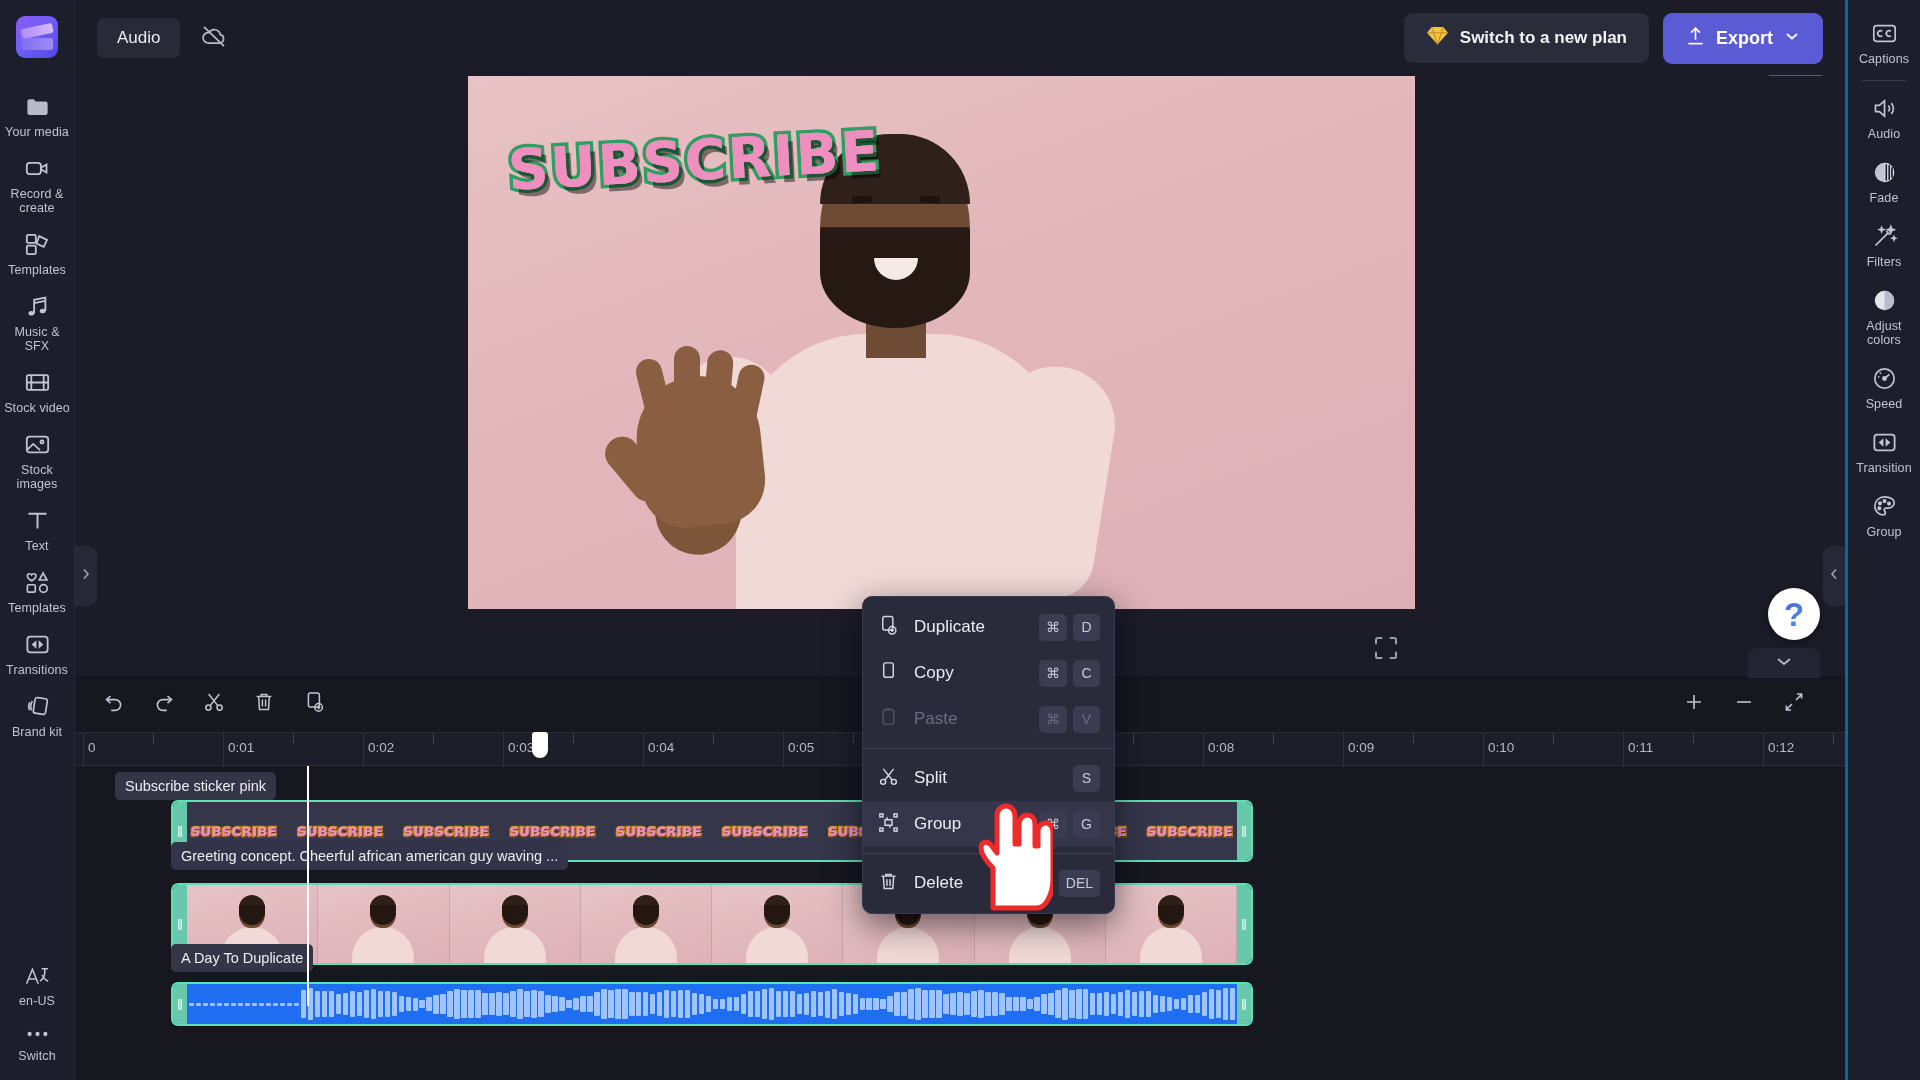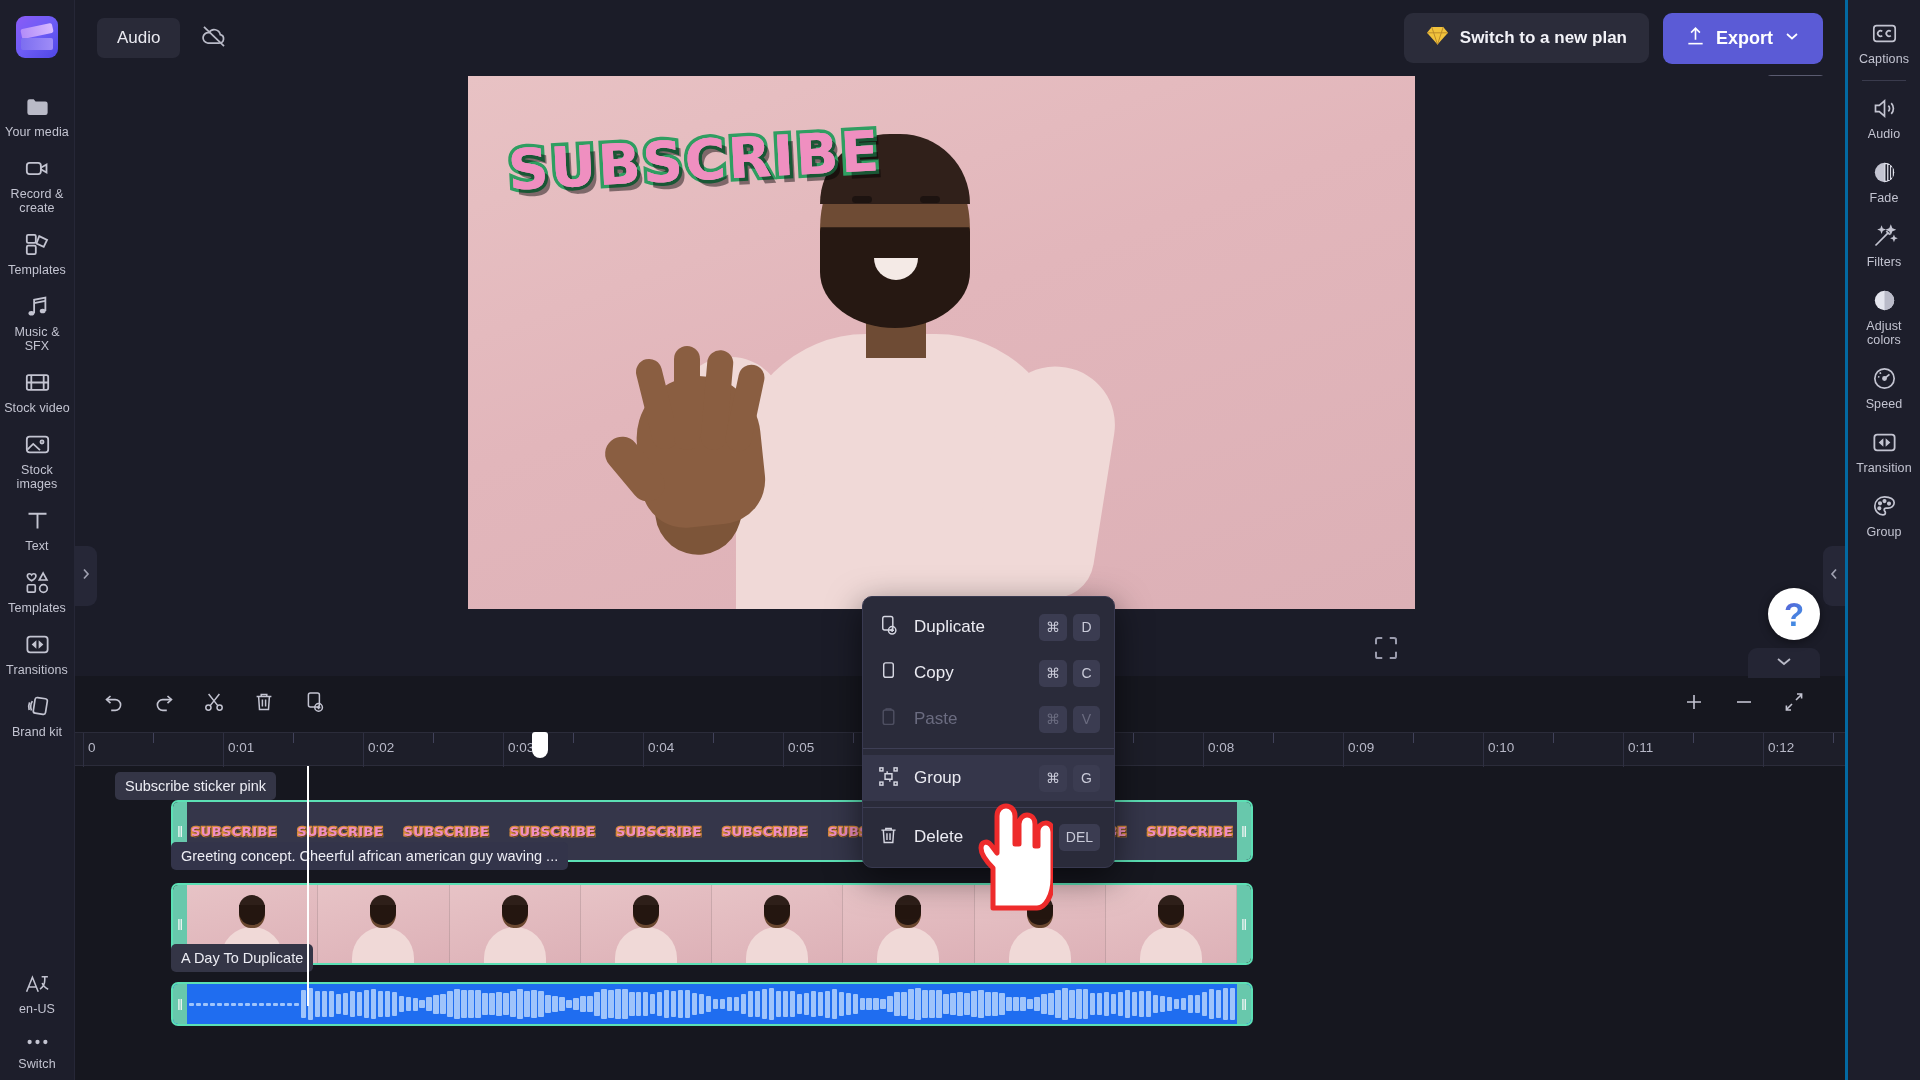--- a/index.html
+++ b/index.html
@@ -37,21 +37,21 @@
   .rail-item {
     width: 75px; padding: 9px 2px 7px; display:flex; flex-direction:column;
     align-items:center; gap:5px; cursor:pointer; color:#b9bac7;
   }
   .rail-item .ri-label {
     font-size: 12.5px; line-height: 14px; text-align:center; color:#c3c4d1;
     max-width: 72px; letter-spacing: .1px;
   }
   .rail-item svg { display:block; }
   .rail-spacer { flex: 1 1 auto; }
-  .rail-bottom { width:100%; display:flex; flex-direction:column; align-items:center; padding-bottom: 2px;}
+  .rail-bottom { width:100%; display:flex; flex-direction:column; align-items:center; padding-bottom: 10px;}
 
   
   .panel-handle {
     position:absolute; width: 22px; height: 60px; background:#262737;
     display:flex; align-items:center; justify-content:center; cursor:pointer; z-index: 6;
   }
   .panel-handle.left { left: 75px; top: 546px; border-radius: 0 9px 9px 0; }
   .panel-handle.right { right: 75px; top: 546px; border-radius: 9px 0 0 9px; }
   .panel-handle svg { stroke:#9fa0b0; }
 
@@ -966,20 +966,31 @@
             <rect x="6.5" y="4.2" width="11" height="15" rx="2"></rect>
             <path d="M9.6 4.2V3h4.8v1.2"></path>
           </svg></span>
         <span class="ctx-label">Paste</span>
         <span class="ctx-keys">
           <span class="key">⌘</span>
           <span class="key">V</span>
         </span>
       </div>
       <div class="ctx-sep"></div>
+      <div class="ctx-item">
+        <span><svg width="23" height="23" viewBox="0 0 24 24" fill="none" stroke="#d6d7e2" stroke-width="1.5">
+            <circle cx="6.4" cy="17.6" r="2.6"></circle>
+            <circle cx="17.6" cy="17.6" r="2.6"></circle>
+            <path d="M8.2 15.6L17.4 4M15.8 15.6L6.6 4"></path>
+          </svg></span>
+        <span class="ctx-label">Split</span>
+        <span class="ctx-keys">
+          <span class="key">S</span>
+        </span>
+      </div>
       <div class="ctx-item hovered">
         <span><svg width="23" height="23" viewBox="0 0 24 24" fill="none" stroke="#d6d7e2" stroke-width="1.5">
             <rect x="3" y="3" width="3.2" height="3.2"></rect>
             <rect x="17.8" y="3" width="3.2" height="3.2"></rect>
             <rect x="3" y="17.8" width="3.2" height="3.2"></rect>
             <rect x="17.8" y="17.8" width="3.2" height="3.2"></rect>
             <path d="M8.4 9.2h7.2v5.6H8.4z"></path>
             <path d="M10.6 6.6v2.6M13.4 14.8v2.6"></path>
           </svg></span>
         <span class="ctx-label">Group</span>

